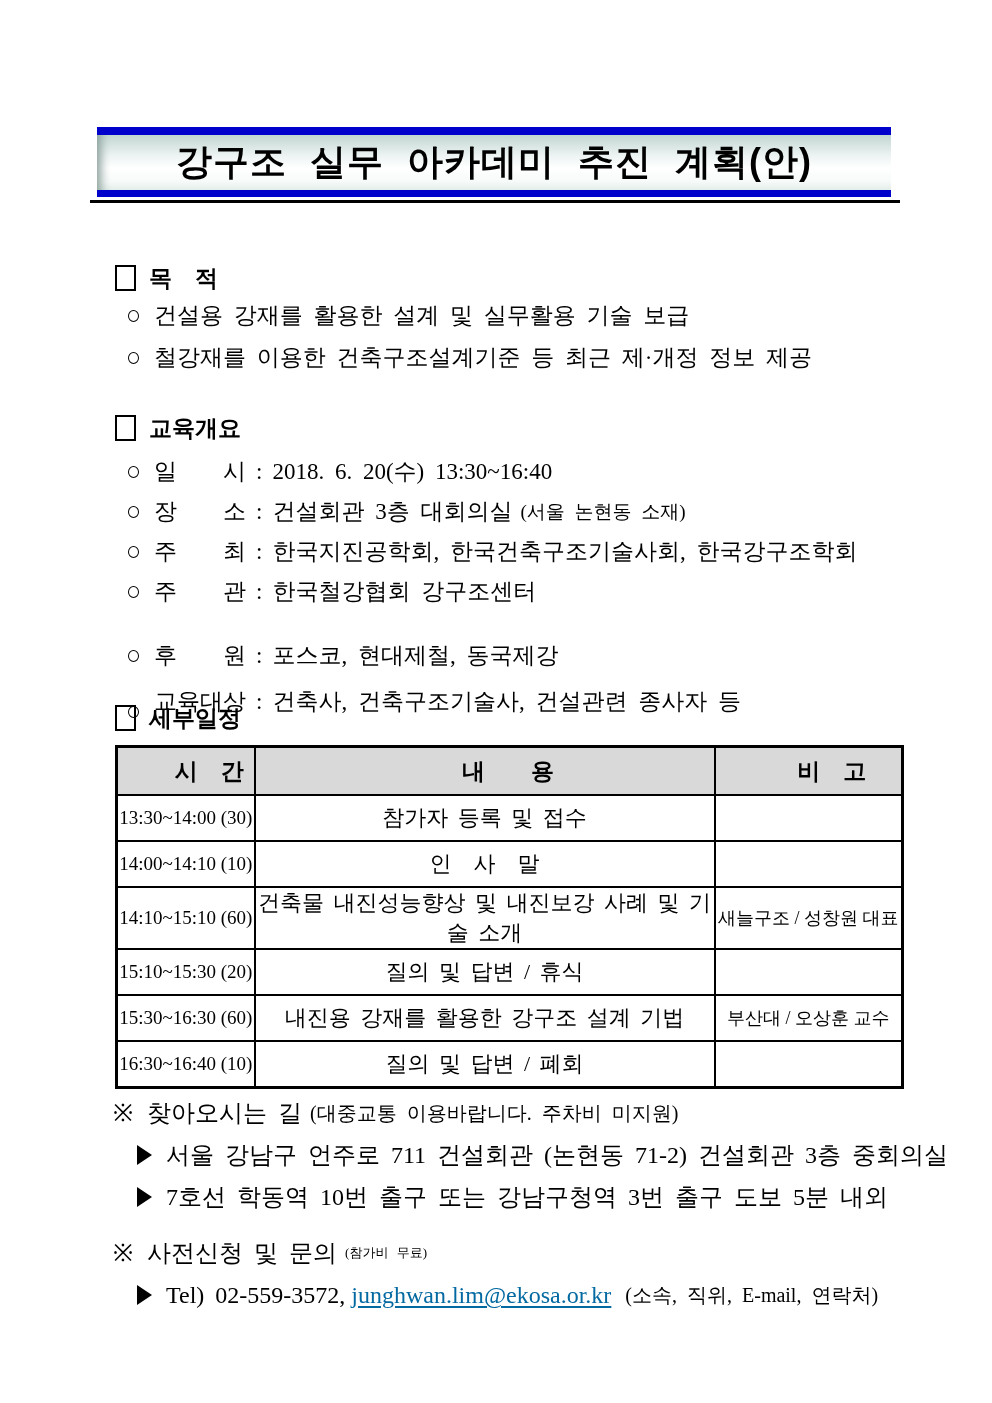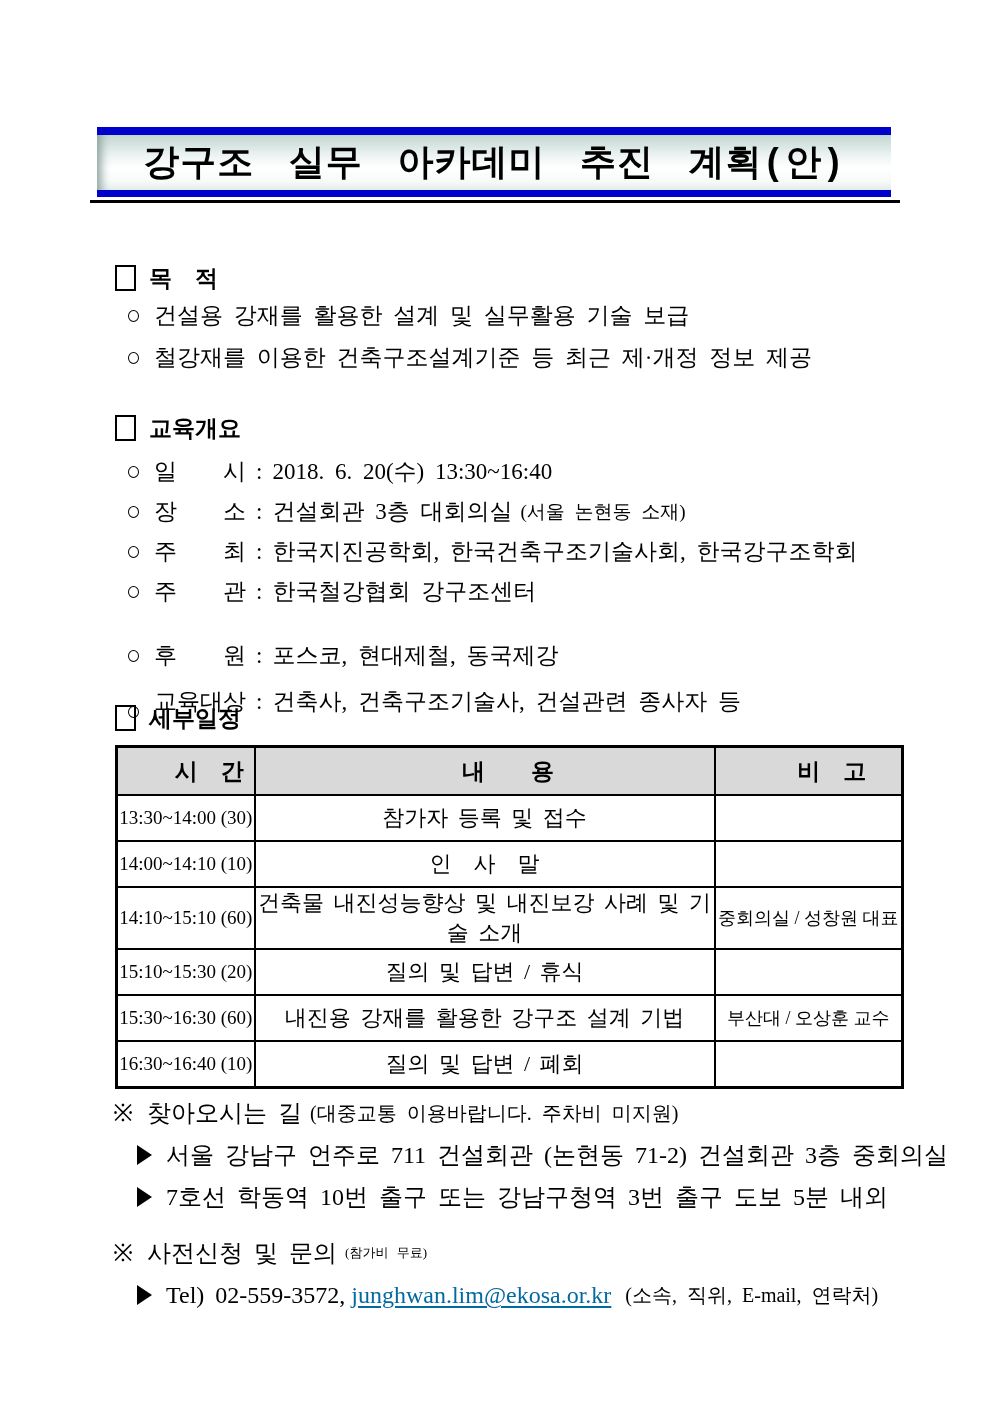--- a/index.html
+++ b/index.html
@@ -13,21 +13,21 @@
   
   .banner { position:absolute; left:97px; top:127px; width:794px; }
   .banner-bar-top { height:8px; background:#0101cc; }
   .banner-bar-bottom { height:7px; background:#0101cc; }
   .banner-middle {
     height:55px; display:flex; align-items:center; justify-content:center;
     background:linear-gradient(180deg,#c2d6d2 0%,#edf4f3 38%,#ffffff 60%,#f6faf9 85%,#e2ede9 100%);
     box-shadow: inset 14px 0 10px -10px #8ba09b;
   }
   .banner-title {
-    font-family:Liberation Mono, monospace;
+    font-family:Liberation Sans, sans-serif;
     font-weight:bold; font-size:36px; letter-spacing:1px; word-spacing:12px; color:#000;
   }
   .banner-underline { position:absolute; left:90px; top:200px; width:810px; height:3px; background:#000; }
 
   
   .sec-heading {
     position:absolute; left:115px; display:flex; align-items:center;
     font-family:"Liberation Sans","DejaVu Sans",sans-serif;
     font-weight:bold; font-size:23px; line-height:32px;
   }
@@ -154,21 +154,21 @@
       <td class="c-remark"></td>
     </tr>
     <tr>
       <td class="c-time">14:00~14:10 (10)</td>
       <td class="c-content">인　사　말</td>
       <td class="c-remark"></td>
     </tr>
     <tr>
       <td class="c-time">14:10~15:10 (60)</td>
       <td class="c-content">건축물 내진성능향상 및 내진보강 사례 및 기술 소개</td>
-      <td class="c-remark">중회의실 / 성창원 대표</td>
+      <td class="c-remark">새늘구조 / 성창원 대표</td>
     </tr>
     <tr>
       <td class="c-time">15:10~15:30 (20)</td>
       <td class="c-content">질의 및 답변 / 휴식</td>
       <td class="c-remark"></td>
     </tr>
     <tr>
       <td class="c-time">15:30~16:30 (60)</td>
       <td class="c-content">내진용 강재를 활용한 강구조 설계 기법</td>
       <td class="c-remark">부산대 / 오상훈 교수</td>

